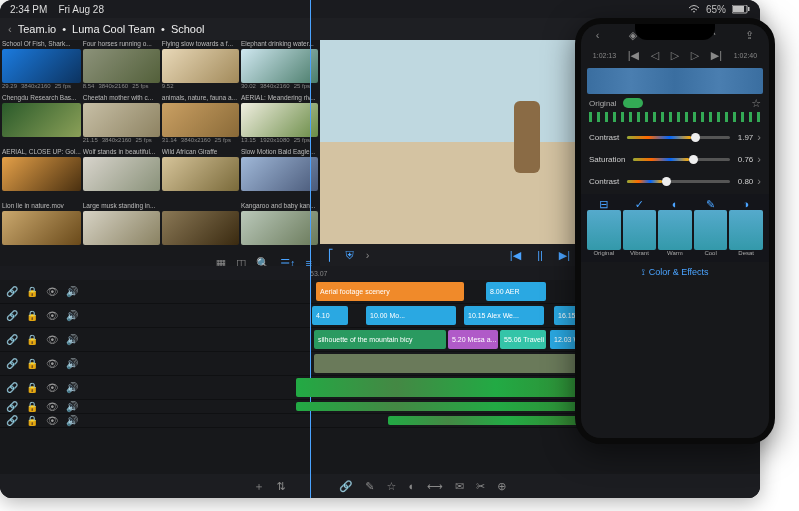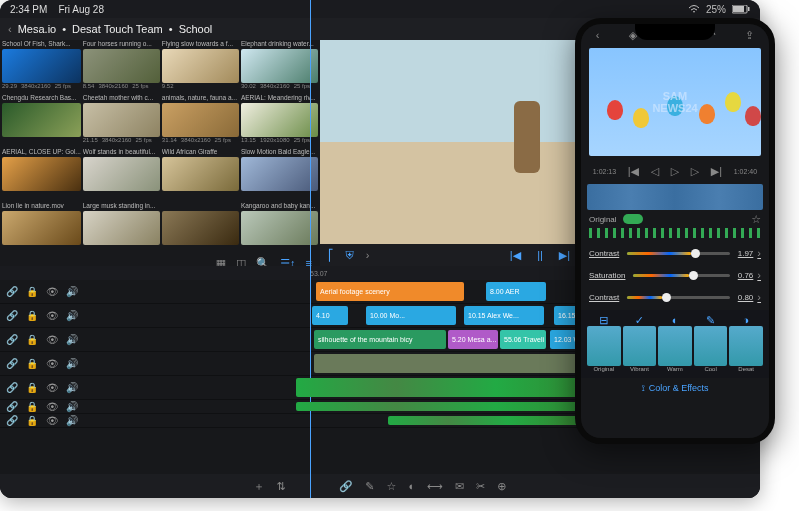--- a/index.html
+++ b/index.html
@@ -155,21 +155,21 @@
     position:relative; border-radius:2px;
     display:flex; align-items:center; justify-content:center;
   }
   .balloon { position:absolute; width:16px; height:20px; border-radius:50% 50% 45% 45%; }
   .ph-watermark { color:#cfe6ff; font-size:11px; font-weight:700; text-align:center; opacity:0.7; line-height:1.1; }
   .ph-transport { height:22px; display:flex; align-items:center; justify-content:space-around; color:#888; font-size:10px; padding:0 6px; }
   .ph-strip { height:26px; margin:2px 6px; background:linear-gradient(90deg,#3a6ea0,#4a7eb0,#3a6ea0,#4a7eb0,#3a6ea0); border-radius:2px; position:relative; }
   .ph-orig { height:14px; display:flex; align-items:center; padding:0 8px; gap:6px; color:#aaa; font-size:8px; }
   .toggle { width:20px; height:10px; border-radius:6px; background:#3a5; display:inline-block; }
   .ph-dots { height:10px; margin:2px 8px; background: repeating-linear-gradient(90deg,#3a5 0,#3a5 3px,transparent 3px,transparent 8px); }
-  .ph-sliders { padding:2px 8px;text-decoration:underline; }
+  .ph-sliders { padding:2px 8px; }
   .slider-row { display:flex; align-items:center; justify-content:space-between; font-size:8px; color:#ccc; height:22px; }
   .slider { flex:1; height:3px; margin:0 8px; background:#555; border-radius:2px; position:relative; }
   .slider .knob { position:absolute; top:-3px; width:9px; height:9px; border-radius:50%; background:#eee; }
   .slider .fill { height:100%; background: linear-gradient(90deg,#9a3,#f60,#06f,#fa0); border-radius:2px; }
   .ph-filters {
     height:68px; background:#14151a; padding:4px 6px;
     display:flex; gap:2px;
   }
   .filter-swatch {
     flex:1; display:flex; flex-direction:column; align-items:center;
@@ -193,37 +193,37 @@
       <span>2:34 PM</span>
       &nbsp;&nbsp;
       <span>Fri Aug 28</span>
     </div>
     <div class="status-right">
       <span>
         <svg width="12" height="10" viewBox="0 0 12 10">
             <path d="M1 4 Q6 -1 11 4 M3 6 Q6 3 9 6 M5 8 Q6 7 7 8" stroke="#ccc" fill="none" stroke-width="1"></path>
           </svg>
       </span>
-      <span class="status-num">25%</span>
+      <span class="status-num">65%</span>
       <span>
         <svg width="18" height="9" viewBox="0 0 18 9">
             <rect x="0" y="0" width="15" height="8" rx="1" stroke="#ccc" fill="none"></rect>
             <rect x="1" y="1" width="11" height="6" fill="#ccc"></rect>
             <rect x="16" y="2" width="1.5" height="4" fill="#ccc"></rect>
           </svg>
       </span>
     </div>
   </div>
 
   <div class="breadcrumb">
     <div class="breadcrumb-left">
       <span class="chev">‹</span>
-      <span class="crumb">Mesa.io</span>
+      <span class="crumb">Team.io</span>
       <span class="crumb">•</span>
-      <span class="crumb">Desat Touch Team</span>
+      <span class="crumb">Luma Cool Team</span>
       <span class="crumb">•</span>
       <span class="crumb">School</span>
     </div>
     <span class="icon-btn">⊕</span>
   </div>
 
   <div class="main-row">
     <div class="library">
       <div class="lib-grid" id="lib-grid">
           <div class="clip">
@@ -510,32 +510,20 @@
 <div class="phone">
   <div class="notch"></div>
   <div class="phone-inner">
     <div class="ph-top">
       <span class="icon-btn muted">‹</span>
       <span class="icon-btn muted">◈</span>
       <span class="icon-btn muted">▭</span>
       <span class="icon-btn muted">↶</span>
       <span class="icon-btn muted">⇪</span>
     </div>
-    <div class="ph-preview">
-      <div class="balloon" style="left:18px;top:52px;background:#e4443c"></div>
-      <div class="balloon" style="left:44px;top:60px;background:#f0c838"></div>
-      <div class="balloon" style="left:78px;top:48px;background:#3ab0e0"></div>
-      <div class="balloon" style="left:110px;top:56px;background:#f08030"></div>
-      <div class="balloon" style="left:136px;top:44px;background:#e6d840"></div>
-      <div class="balloon" style="left:156px;top:58px;background:#d04848"></div>
-      <div class="ph-watermark">
-        <div>SAM</div>
-        <div>NEWS24</div>
-      </div>
-    </div>
     <div class="ph-transport">
       <span style="font-size:7px">1:02:13</span>
       <span class="icon-btn muted">|◀</span>
       <span class="icon-btn muted">◁</span>
       <span class="icon-btn muted">▷</span>
       <span class="icon-btn muted">▷</span>
       <span class="icon-btn muted">▶|</span>
       <span style="font-size:7px">1:02:40</span>
     </div>
     <div class="ph-strip"></div>

